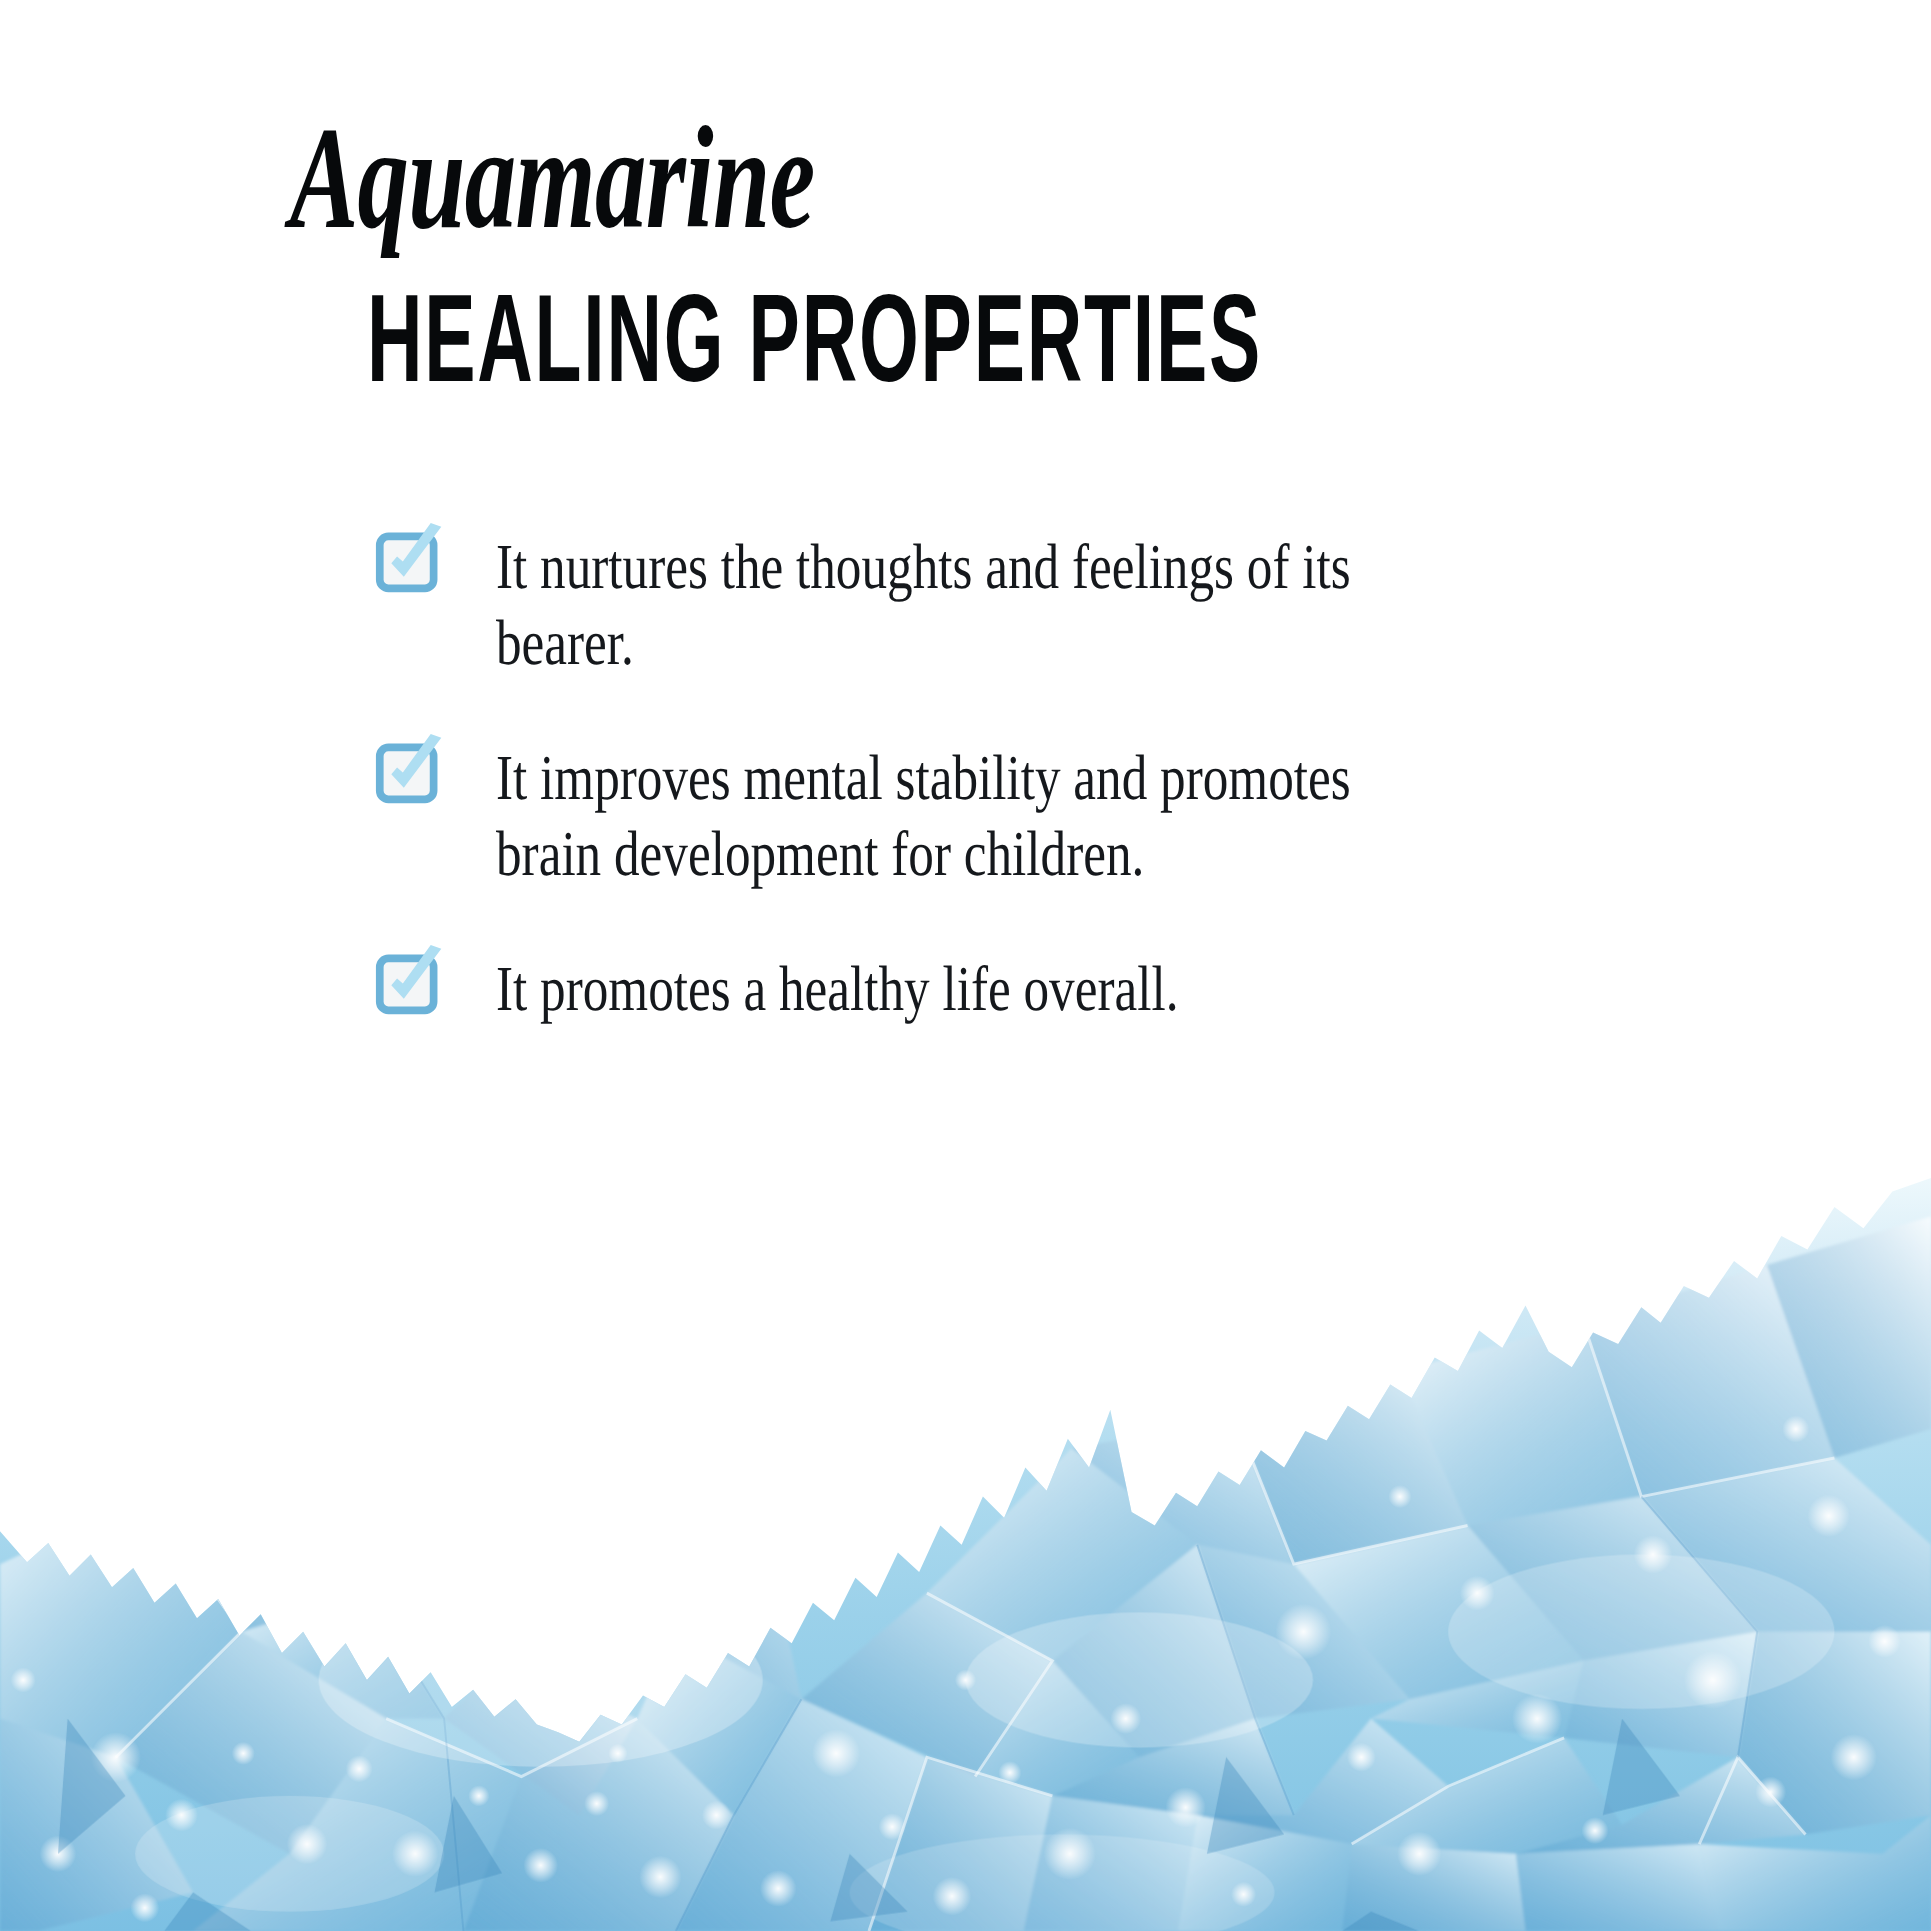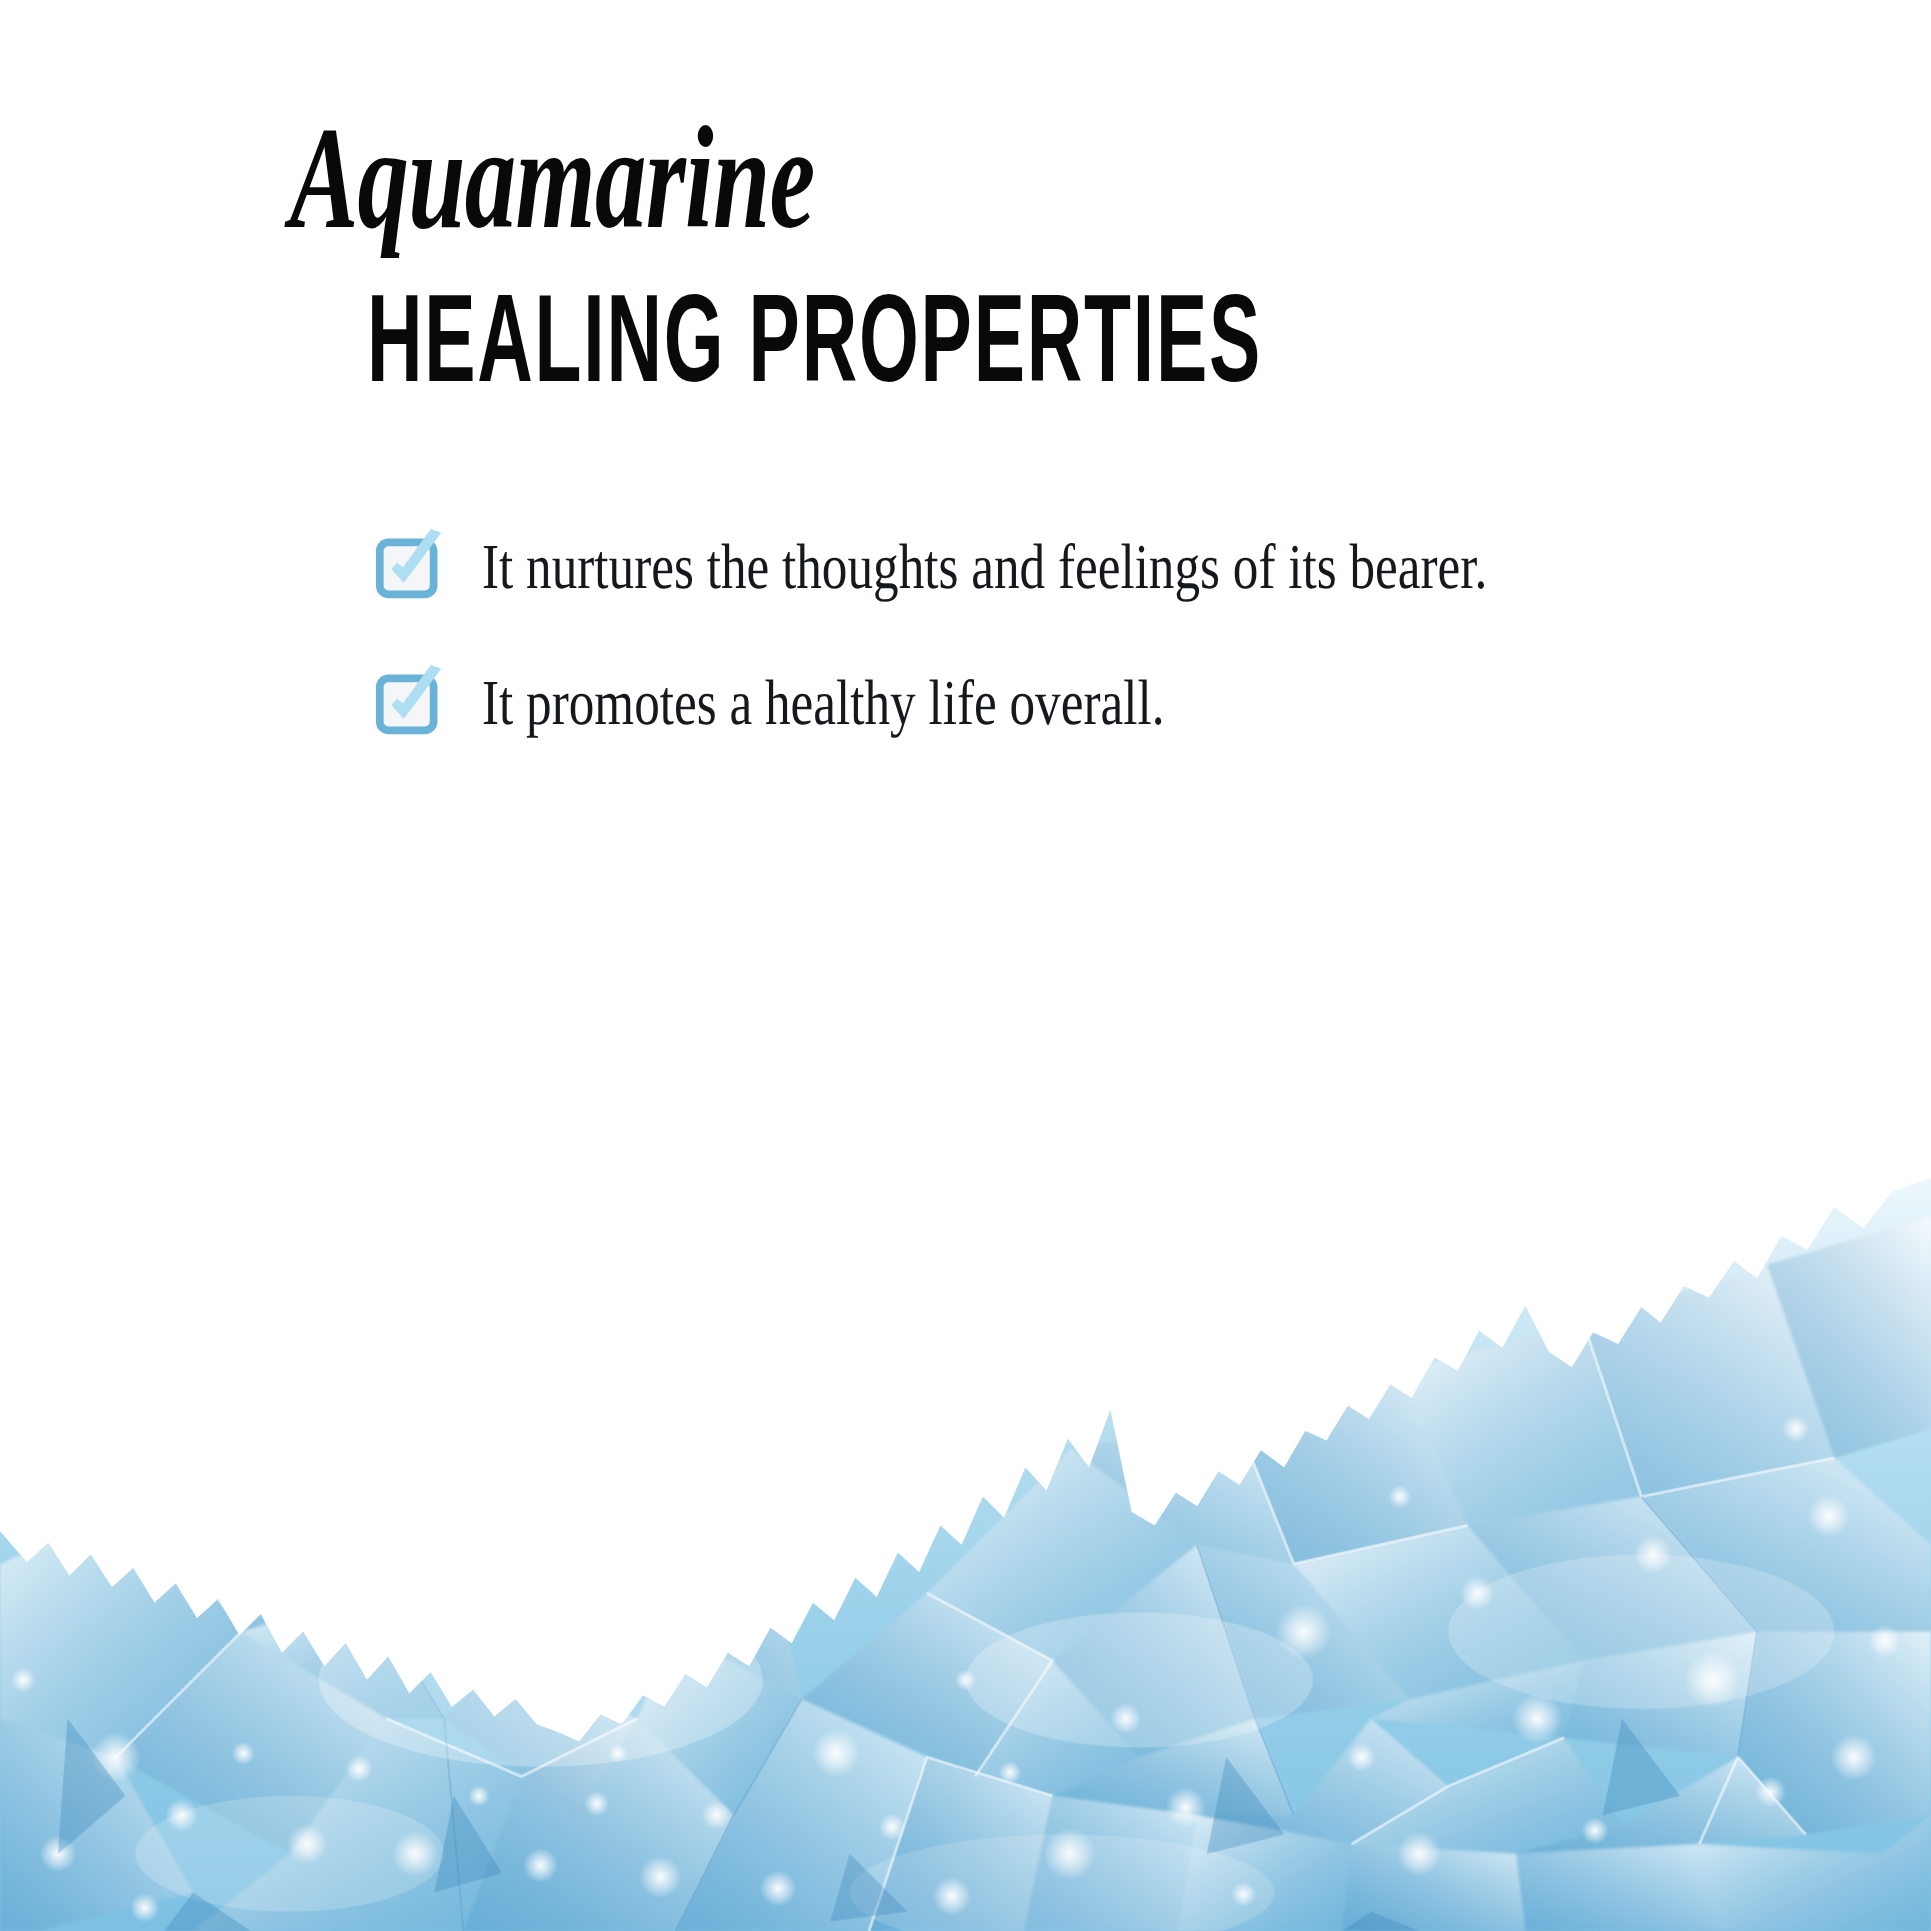--- a/index.html
+++ b/index.html
@@ -53,22 +53,23 @@
 
   
   .list{
     position:absolute;
     left:378px;
     top:529px;
     width:1371px;
   }
   .item{
     display:flex;
-    align-items:center;
+    align-items:flex-start;
     margin-bottom:60px;
+    gap:14px;
   }
   .item:last-child{margin-bottom:16px;}
 
   .cbwrap{
     position:relative;
     width:60px;height:60px;
     flex:0 0 60px;
     margin-top:3.9px;
   }
   .cbwrap svg{
@@ -114,20 +115,30 @@
     <div class="item">
       <span class="cbwrap">
         <svg viewBox="0 0 78 78" aria-hidden="true">
           <rect x="6" y="16" width="56" height="54" rx="9" ry="9" fill="#F4F6F7" stroke="#6BB2D8" stroke-width="8"></rect>
           <path d="M18 44 L31 58 L70 6 L59 2 L30 42 L24 37 Z" fill="#AEDEF2"></path>
         </svg>
       </span>
       <span class="itext">It nurtures the thoughts and feelings of its bearer.</span>
     </div>
 
+    <div class="item">
+      <span class="cbwrap">
+        <svg viewBox="0 0 78 78" aria-hidden="true">
+          <rect x="6" y="16" width="56" height="54" rx="9" ry="9" fill="#F4F6F7" stroke="#6BB2D8" stroke-width="8"></rect>
+          <path d="M18 44 L31 58 L70 6 L59 2 L30 42 L24 37 Z" fill="#AEDEF2"></path>
+        </svg>
+      </span>
+      <span class="itext">It improves mental stability and promotes
+brain development for children.</span>
+    </div>
 
 
 
     <div class="item">
       <span class="cbwrap">
         <svg viewBox="0 0 78 78" aria-hidden="true">
           <rect x="6" y="16" width="56" height="54" rx="9" ry="9" fill="#F4F6F7" stroke="#6BB2D8" stroke-width="8"></rect>
           <path d="M18 44 L31 58 L70 6 L59 2 L30 42 L24 37 Z" fill="#AEDEF2"></path>
         </svg>
       </span>

